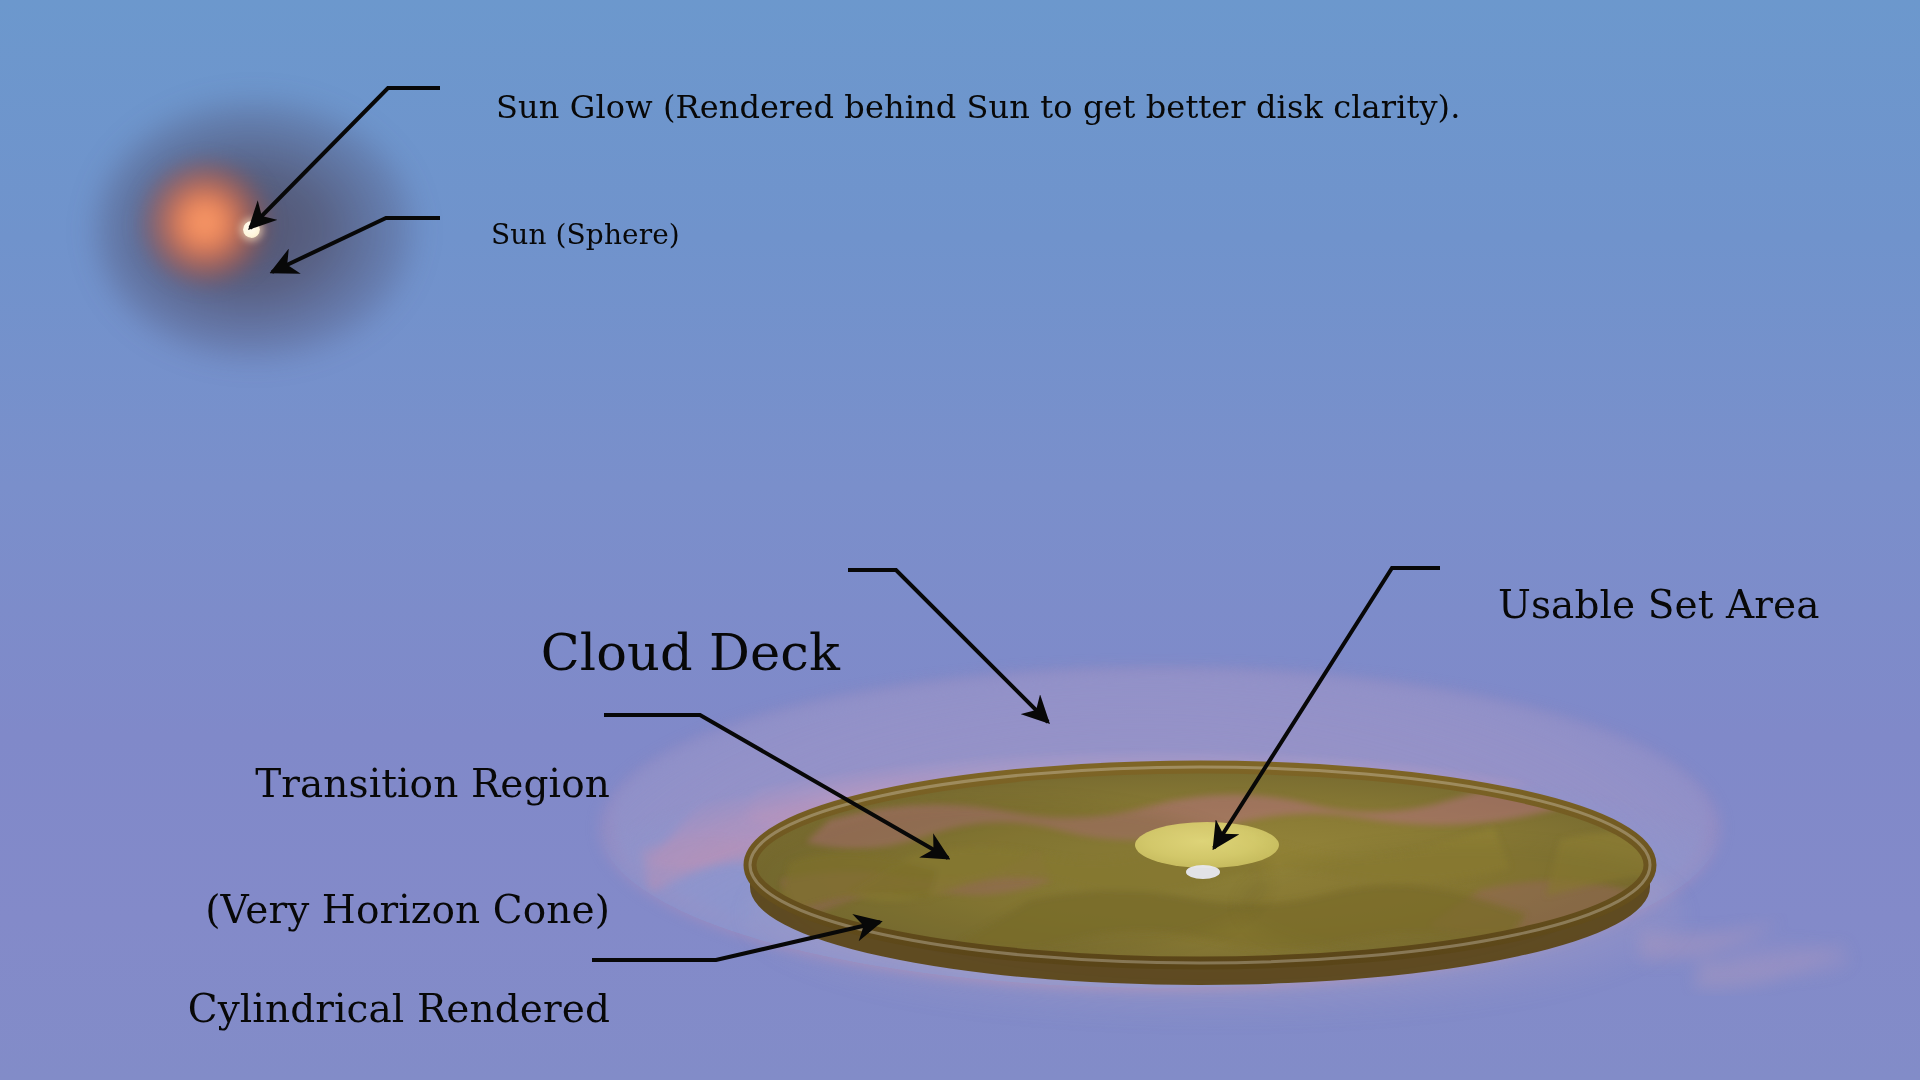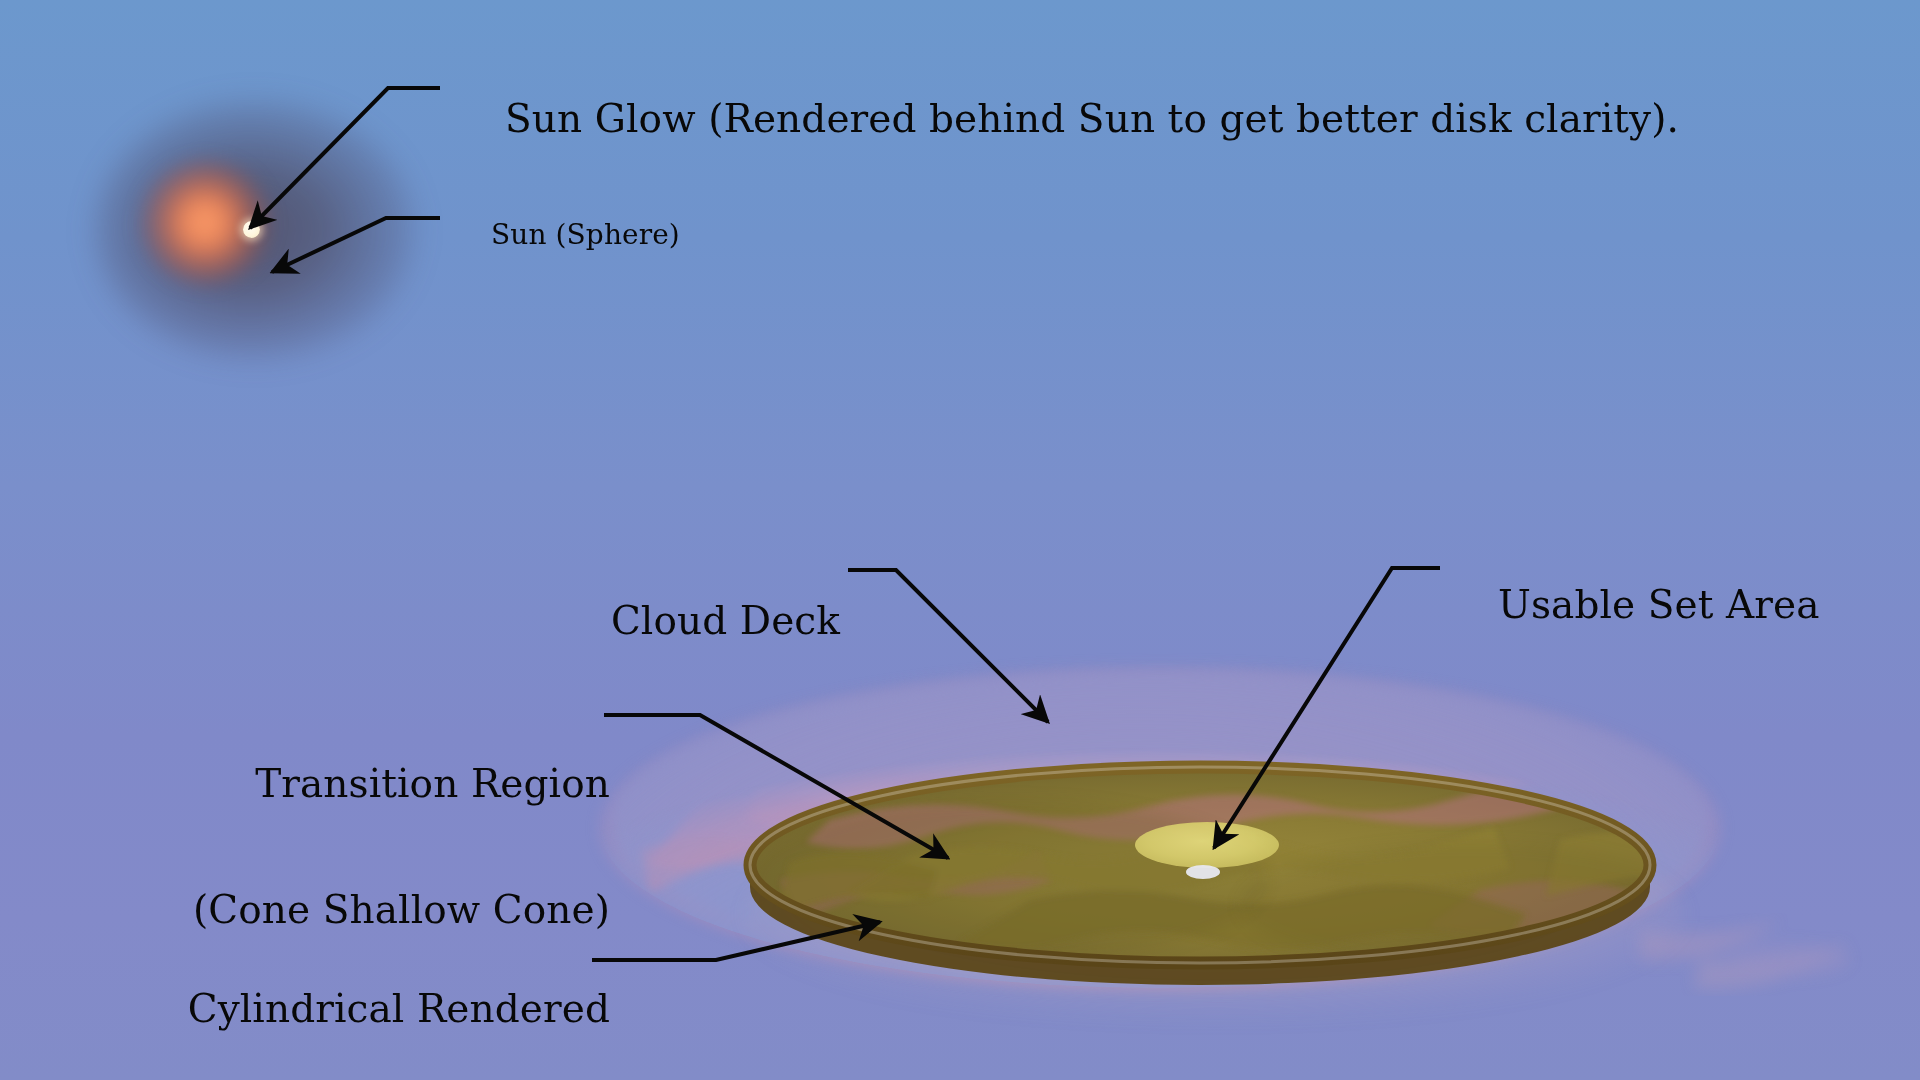--- a/index.html
+++ b/index.html
@@ -108,23 +108,23 @@
     position: absolute;
     color: #080808;
     font-size: 38px;
     line-height: 1.07;
     white-space: pre;
     letter-spacing: 0.1px;
   }
   .label.right { text-align: right; }
   .label.left  { text-align: left;  }
 
-  #lbl-sunglow   { left: 455px;  top: 56px;  font-size: 39px; }
+  #lbl-sunglow   { left: 455px;  top: 56px;  font-size: 32px; }
   #lbl-sun       { left: 455px;  top: 190px; font-size: 28px; }
-  #lbl-clouddeck { left: 210px;  top: 517px; width: 630px; font-size: 39px; }
+  #lbl-clouddeck { left: 210px;  top: 517px; width: 630px; font-size: 51px; }
   #lbl-usable    { left: 1448px; top: 542px; font-size: 39px; }
   #lbl-transition{ left: 40px;   top: 680px; width: 570px; font-size: 39px; }
   #lbl-cylinder  { left: 40px;   top: 905px; width: 570px; font-size: 39px; }
 
   
   #leaders {
     position: absolute;
     left: 0; top: 0;
     width: 1920px; height: 1080px;
     pointer-events: none;
@@ -293,21 +293,21 @@
   <div class="label right" id="lbl-clouddeck">
     <div>Cloud Deck</div>
   </div>
 
   <div class="label left" id="lbl-usable">
     <span>Usable Set Area</span>
   </div>
 
   <div class="label right" id="lbl-transition">
     <div>Transition Region</div>
-    <div>(Cone Shallow Cone)</div>
+    <div>(Very Horizon Cone)</div>
   </div>
 
   <div class="label right" id="lbl-cylinder">
     <div>Cylindrical Rendered</div>
     
   </div>
 
 </div>
 
 </body></html>

